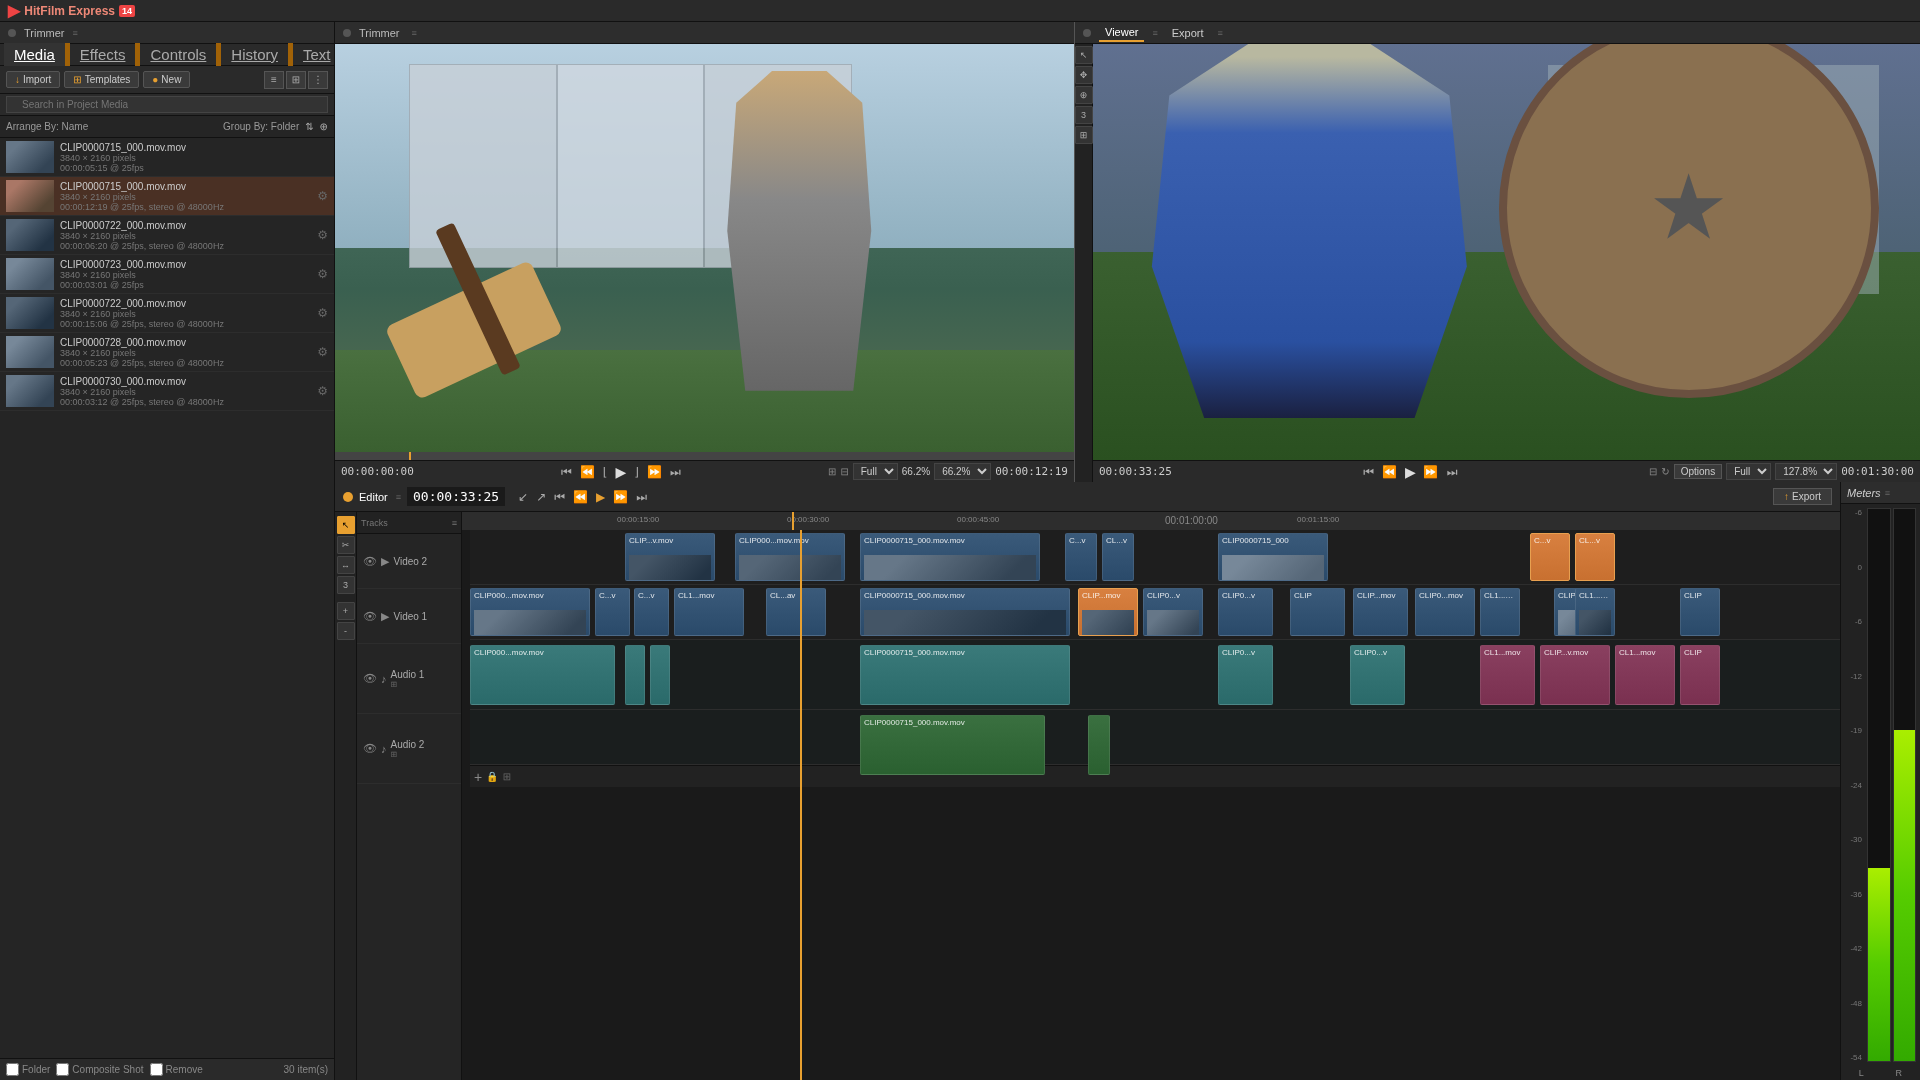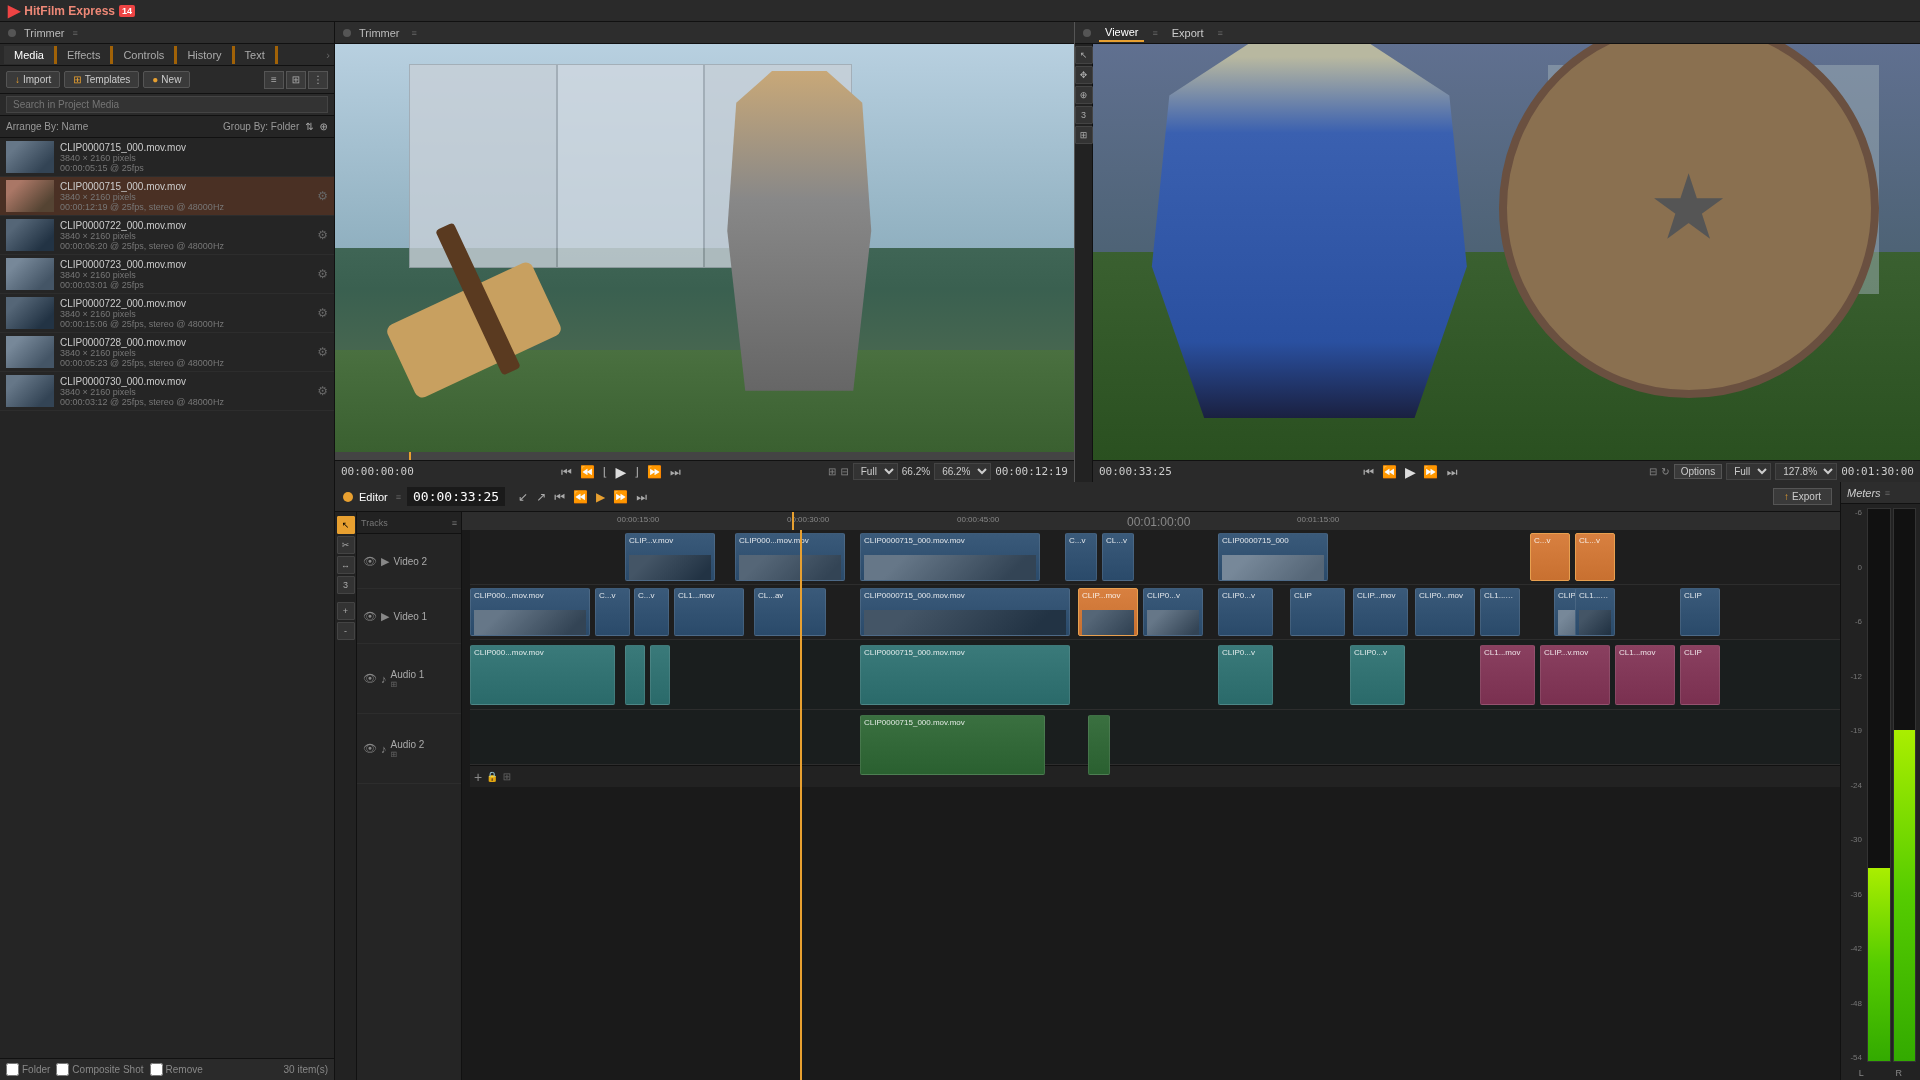--- a/index.html
+++ b/index.html
@@ -146,24 +146,25 @@
       background: #2a2a2a;
       display: flex;
       align-items: center;
       padding: 0 4px;
       gap: 0;
       border-bottom: 1px solid #111;
     }
 
     .ptab {
       padding: 3px 10px;
-      font-size: 11px;
+      font-size: 15px;
       color: #aaa;
       cursor: pointer;
-      border-right: 3px solid #a16207;
+      border-right: 5px solid #a16207;
+      text-decoration: underline;
     }
     .ptab.active { color: #fff; background: #333; }
 
     
     #media-panel {
       flex: 1;
       display: flex;
       flex-direction: column;
       overflow: hidden;
     }
@@ -243,21 +244,21 @@
       background: #2a2a2a;
       padding: 2px 6px;
       border-bottom: 1px solid #111;
     }
     .search-input {
       width: 100%;
       background: #333;
       border: 1px solid #444;
       color: #aaa;
       font-size: 10px;
-      padding: 2px 6px;
+      padding: 2px 15px;
     }
 
     .media-sort {
       height: 22px;
       background: #252525;
       display: flex;
       align-items: center;
       padding: 0 6px;
       gap: 6px;
       font-size: 10px;
@@ -1017,21 +1018,21 @@
               </div>
             </div>
 
             <div id="timeline-ruler-area">
 
               <div class="ruler-container" style="position:relative;overflow:hidden">
 
                 <div style="position:absolute;left:155px;top:3px;font-size:8px;color:#888">00:00:15:00</div>
                 <div style="position:absolute;left:325px;top:3px;font-size:8px;color:#888">00:00:30:00</div>
                 <div style="position:absolute;left:495px;top:3px;font-size:8px;color:#888">00:00:45:00</div>
-                <div style="position:absolute;left:665px;top:3px;font-size:12px;color:#888">00:01:00:00</div>
+                <div style="position:absolute;left:703px;top:3px;font-size:10px;color:#888">00:01:00:00</div>
                 <div style="position:absolute;left:835px;top:3px;font-size:8px;color:#888">00:01:15:00</div>
 
                 <div style="position:absolute;left:330px;top:0;width:2px;height:100%;background:#e8a030"></div>
               </div>
 
               <div id="tracks-scroll" style="position:relative">
 
                 <div style="position:absolute;top:0;left:0;right:0;height:8px;background:rgba(220,100,80,0.3)"></div>
 
                 <div class="timeline-playhead"></div>
@@ -1075,21 +1076,21 @@
                   </div>
                   <div class="clip-block video" style="left:125px;width:35px">
                     <div class="clip-label">C...v</div>
                   </div>
                   <div class="clip-block video" style="left:164px;width:35px">
                     <div class="clip-label">C...v</div>
                   </div>
                   <div class="clip-block video" style="left:204px;width:70px">
                     <div class="clip-label">CL1...mov</div>
                   </div>
-                  <div class="clip-block video" style="left:284px;width:72px">
+                  <div class="clip-block video" style="left:296px;width:60px">
                     <div class="clip-label">CL...av</div>
                   </div>
                   <div class="clip-block video" style="left:390px;width:210px">
                     <div class="clip-label">CLIP0000715_000.mov.mov</div>
                     <div class="clip-thumb ct2"></div>
                   </div>
                   <div class="clip-block selected" style="left:608px;width:60px">
                     <div class="clip-label">CLIP...mov</div>
                     <div class="clip-thumb ct3"></div>
                   </div>

